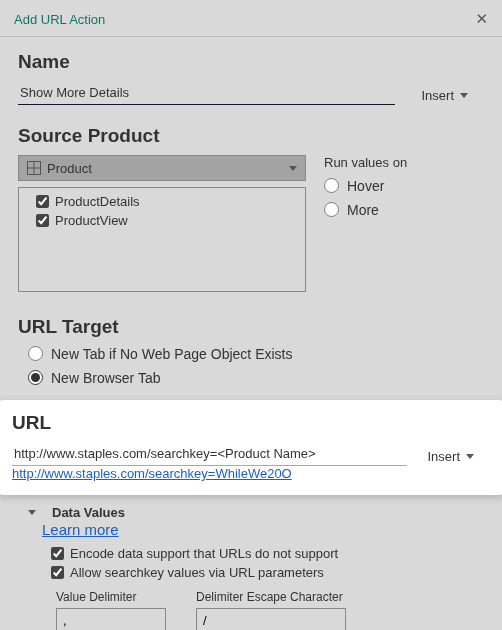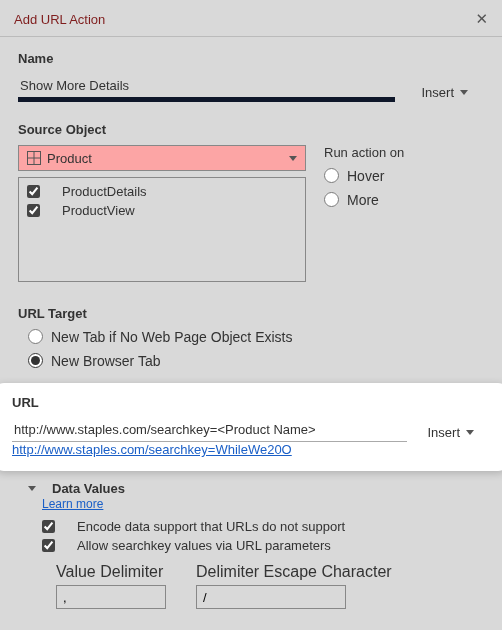--- a/index.html
+++ b/index.html
@@ -1,52 +1,52 @@
 <!DOCTYPE html>
 <html><head>
 <meta charset="utf-8">
 <style>
   * { box-sizing: border-box; margin: 0; padding: 0; font-family: -apple-system, BlinkMacSystemFont, "Segoe UI", Arial, sans-serif; }
   body { width: 502px; height: 630px; background: #d9d9d9; font-size: 13px; color: #333; overflow: hidden; }
   .titlebar { display: flex; justify-content: space-between; align-items: center; padding: 8px 10px 6px 14px; border-bottom: 1px solid #bbb; }
-  .titlebar .title { font-size: 13px; color: #7f1d1d; }
+  .titlebar .title { font-size: 13px; color: #0f766e; }
   .close-x { font-size: 15px; color: #555; padding: 2px 4px; cursor: pointer; }
   .content { padding: 14px 18px 0 18px; }
-  .section-label { font-weight: 600; font-size: 13px; margin-bottom: 8px; color: #333; }
+  .section-label { font-weight: 600; font-size: 19px; margin-bottom: 8px; color: #333; }
   .name-row { display: flex; align-items: flex-end; gap: 10px; margin-bottom: 20px; }
-  .name-input { flex: 1; border: none; border-bottom: 5px solid #0f172a; background: transparent; padding: 4px 2px; font-size: 13px; color: #333; }
+  .name-input { flex: 1; border: none; border-bottom: 1px solid #0f172a; background: transparent; padding: 4px 2px; font-size: 13px; color: #333; }
   .insert-btn { display: flex; align-items: center; gap: 6px; font-size: 13px; color: #333; cursor: pointer; padding: 2px 16px; }
   .caret-down { width: 0; height: 0; border-left: 4px solid transparent; border-right: 4px solid transparent; border-top: 5px solid #555; }
   .source-row { display: flex; gap: 18px; }
   .source-col { flex: 1; }
   .run-col { width: 160px; }
-  .dropdown { display: flex; align-items: center; justify-content: space-between; border: 1px solid #888; background: #fca5a5; height: 26px; padding: 0 8px; cursor: pointer; margin-bottom: 6px; }
+  .dropdown { display: flex; align-items: center; justify-content: space-between; border: 1px solid #888; background: #a3a3a3; height: 26px; padding: 0 8px; cursor: pointer; margin-bottom: 6px; }
   .dropdown .dd-left { display: flex; align-items: center; gap: 6px; }
   .dd-icon svg { display: block; }
   .listbox { border: 1px solid #888; background: #d9d9d9; height: 105px; padding: 6px 8px; overflow: auto; }
-  .listitem { display: flex; align-items: center; gap: 22px; margin-bottom: 4px; font-size: 13px; }
+  .listitem { display: flex; align-items: center; gap: 6px; margin-bottom: 4px; font-size: 13px; margin-left: 9px; }
   .listitem input[type=checkbox] { width: 13px; height: 13px; accent-color: #444; cursor: pointer; }
   .run-label { font-size: 13px; margin-bottom: 8px; }
   .radio-item { display: flex; align-items: flex-start; gap: 8px; margin-bottom: 8px; font-size: 14px; }
   .radio-item input[type=radio] { width: 15px; height: 15px; accent-color: #333; cursor: pointer; }
   .url-target { margin-top: 24px; margin-bottom: 14px; }
   .url-block { background: #fff; border-radius: 10px; box-shadow: 0 2px 8px rgba(0,0,0,0.2); padding: 12px 18px 14px 18px; margin: 0 -6px; }
   .url-row { display: flex; align-items: flex-end; gap: 4px; margin-top: 8px; }
   .url-input { flex: 1; border: none; border-bottom: 1px solid #aaa; background: transparent; padding: 4px 2px; font-size: 13px; color: #333; }
   .url-link { color: #1a5fc7; text-decoration: underline; font-size: 13px; display: inline-block; cursor: pointer; }
   .datavals { padding: 10px 18px 0 28px; }
   .dv-header { display: flex; align-items: center; gap: 16px; }
   .chevron-down { width: 0; height: 0; border-left: 4px solid transparent; border-right: 4px solid transparent; border-top: 5px solid #555; }
   .dv-title { font-weight: 600; font-size: 13px; }
-  .learn-more { color: #1a5fc7; text-decoration: underline; font-size: 12px; margin-left: 14px; display: inline-block; margin-top: 1px; cursor: pointer; }
+  .learn-more { color: #1a5fc7; text-decoration: underline; font-size: 15px; margin-left: 14px; display: inline-block; margin-top: 1px; cursor: pointer; }
   .dv-checks { margin-left: 14px; margin-top: 8px; }
   .dv-checks .listitem { margin-bottom: 4px; }
   .delim-row { display: flex; gap: 30px; margin-left: 28px; margin-top: 10px; }
   .delim-col { display: flex; flex-direction: column; gap: 4px; }
-  .delim-label { font-size: 16px; color: #333; }
+  .delim-label { font-size: 12px; color: #333; }
   .delim-input { width: 110px; border: 1px solid #888; background: #d9d9d9; height: 24px; padding: 0 6px; font-size: 13px; }
   .delim-input.wide { width: 150px; }
 </style>
 </head>
 <body>
 
 <div class="titlebar">
   <span class="title">Add URL Action</span>
   <span class="close-x">✕</span>
 </div>
@@ -54,21 +54,21 @@
 <div class="content">
   <div class="section-label">Name</div>
   <div class="name-row">
     <input class="name-input" type="text" value="Show More Details" style="">
     <div class="insert-btn">
       <span>Insert</span>
       <span class="caret-down"></span>
     </div>
   </div>
 
-  <div class="section-label">Source Object</div>
+  <div class="section-label">Source Product</div>
   <div class="source-row">
     <div class="source-col">
       <div class="dropdown">
         <span class="dd-left">
           <span class="dd-icon">
             <svg width="14" height="14" viewBox="0 0 14 14">
                 <rect x="0.5" y="0.5" width="13" height="13" fill="none" stroke="#555"></rect>
                 <line x1="7" y1="0.5" x2="7" y2="13.5" stroke="#555"></line>
                 <line x1="0.5" y1="7" x2="13.5" y2="7" stroke="#555"></line>
               </svg>
@@ -82,21 +82,21 @@
           <input type="checkbox" checked="" style="">
           <span>ProductDetails</span>
         </div>
         <div class="listitem">
           <input type="checkbox" checked="" style="">
           <span>ProductView</span>
         </div>
       </div>
     </div>
     <div class="run-col">
-      <div class="run-label">Run action on</div>
+      <div class="run-label">Run values on</div>
       <label class="radio-item">
         <input type="radio" name="run" style="">
         <span>Hover</span>
       </label>
       <label class="radio-item">
         <input type="radio" name="run" style="">
         <span>More</span>
       </label>
     </div>
   </div>

